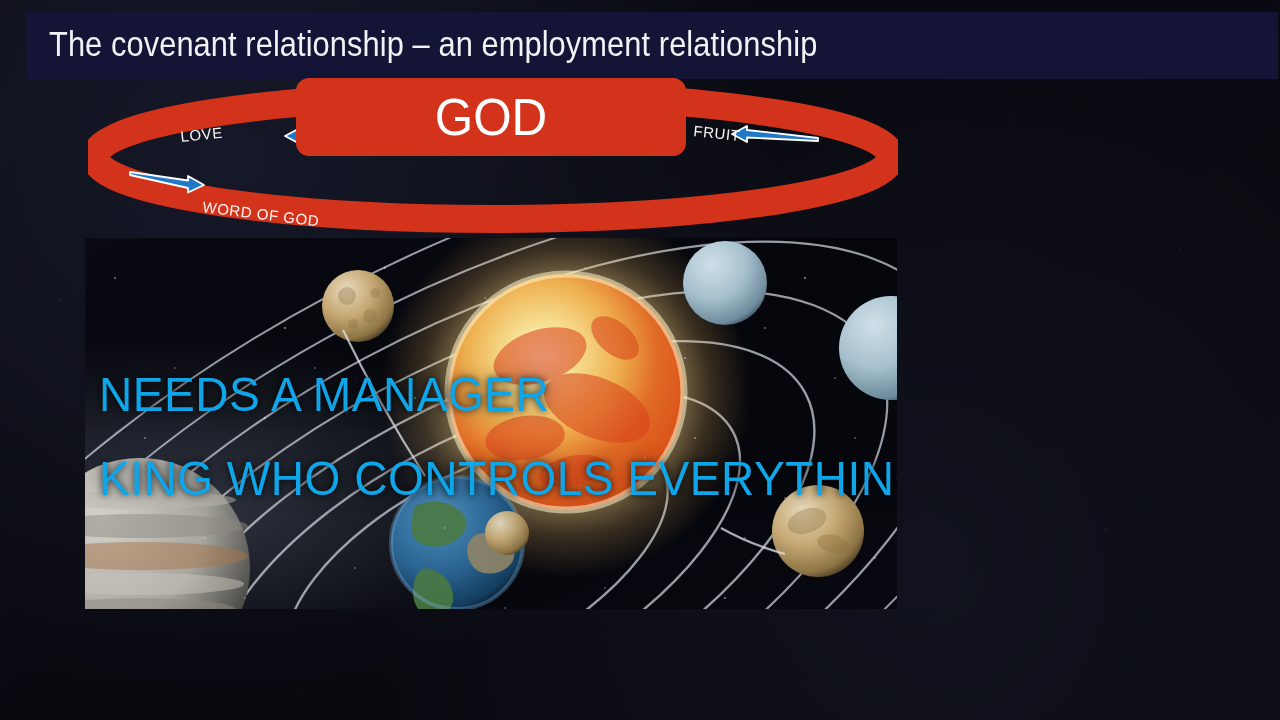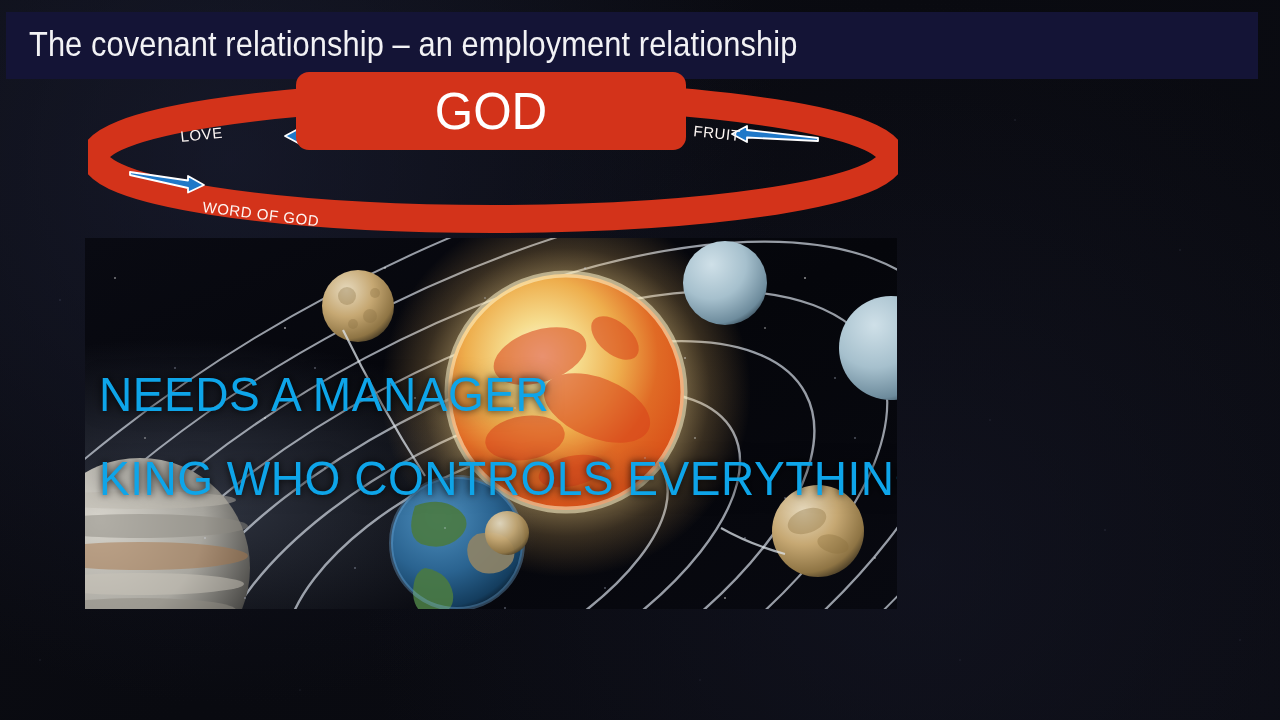--- a/index.html
+++ b/index.html
@@ -30,21 +30,21 @@
       radial-gradient(1px 1px at 300px 690px, rgba(200,210,255,.3), transparent),
       radial-gradient(1px 1px at 700px 680px, rgba(200,210,255,.3), transparent),
       radial-gradient(1px 1px at 960px 660px, rgba(200,210,255,.3), transparent),
       radial-gradient(1px 1px at 1060px 50px, rgba(200,210,255,.35), transparent),
       radial-gradient(1px 1px at 480px 40px, rgba(200,210,255,.3), transparent),
       radial-gradient(1px 1px at 830px 30px, rgba(200,210,255,.3), transparent);
   }
 
   
   #title-band{
-    position:absolute;left:6px;top:12px;width:1252px;height:67px;
+    position:absolute;left:26px;top:12px;width:1252px;height:67px;
     background:#141436;
   }
   #title-text{
     position:absolute;left:23px;top:-2px;
     color:#f2f2f5;
     font-size:35px;line-height:67px;
     font-family:"Liberation Sans", sans-serif;
     font-weight:400;
     letter-spacing:.1px;
     transform:scaleX(.88);transform-origin:left center;
@@ -54,21 +54,21 @@
   
   #ring-diagram{position:absolute;left:88px;top:84px;width:810px;height:150px;}
   #ring-diagram svg{display:block;}
   .ring-label{
     fill:#fdf6f3;
     font-family:"Liberation Sans", sans-serif;
     font-size:15px;
     letter-spacing:.6px;
   }
   #god-box{
-    position:absolute;left:296px;top:72px;width:390px;height:78px;
+    position:absolute;left:296px;top:78px;width:390px;height:78px;
     background:#d3331a;border-radius:13px;text-align:right;
   }
   #god-label{
     position:absolute;inset:0;
     display:flex;align-items:center;justify-content:center;
     color:#fff;font-size:52px;line-height:1;
     font-family:"Liberation Sans", sans-serif;font-weight:400;
     transform:scaleX(.95);
   }
 

